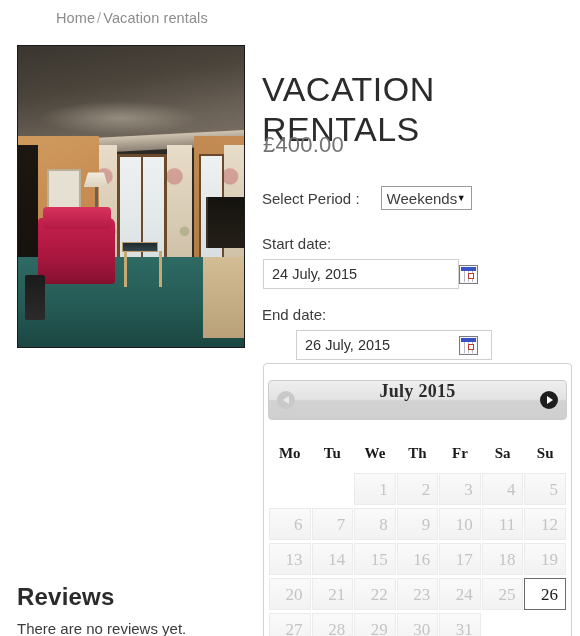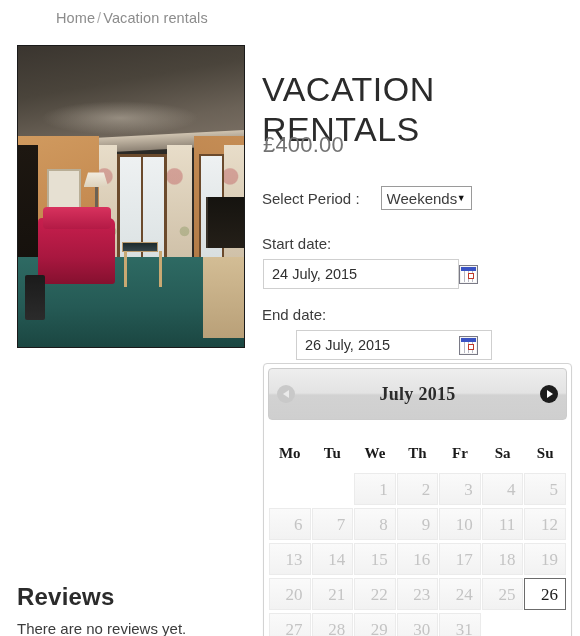--- a/index.html
+++ b/index.html
@@ -294,25 +294,25 @@
     background: #ffffff;
     border: 1px solid #d3d3d3;
     border-radius: 4px;
     padding: 4px;
     box-shadow: 0 1px 2px rgba(0,0,0,.05);
     z-index: 10;
     font-family: "Liberation Serif", serif;
   }
   .dp-header {
     position: relative;
-    height: 52px;
+    height: 40px;
     background: linear-gradient(180deg,#eeeeee 0%,#e3e3e3 48%,#d2d2d2 52%,#cfcfcf 100%);
     border: 1px solid #cccccc;
     border-radius: 4px;
-    display: flex; align-items: center; justify-content: center;
+    display: flex; justify-content: center; margin-top: 12px;
   }
   .dp-title {
     font-size: 18px;
     font-weight: bold;
     color: #2b2b2b;
     letter-spacing: .3px;
     font-family: "Liberation Serif", serif;
   }
   .dp-nav {
     position: absolute;

